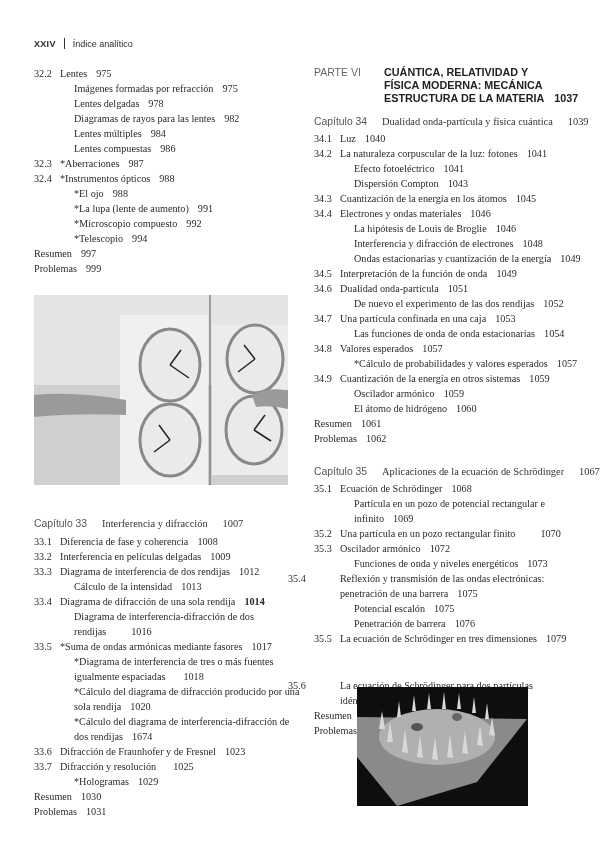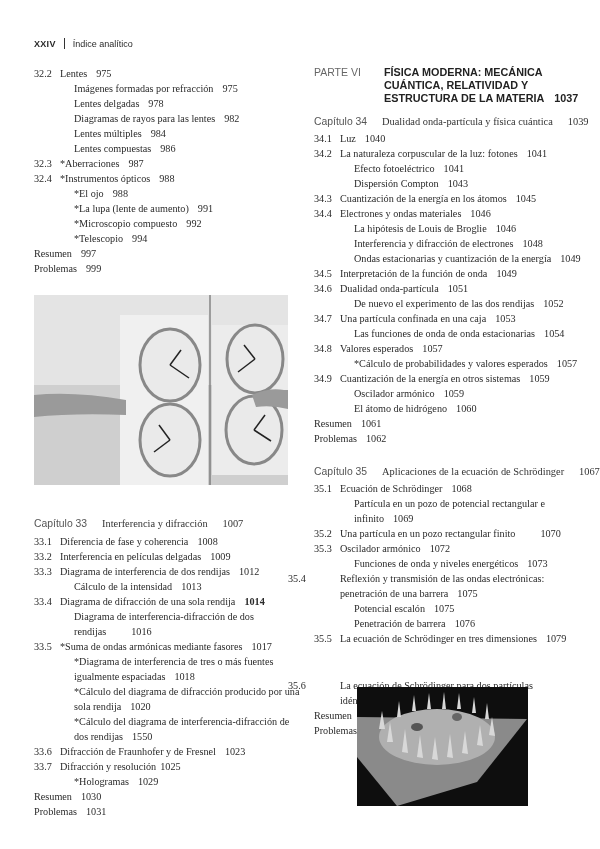--- a/index.html
+++ b/index.html
@@ -57,25 +57,25 @@
     <span class="ct">1007</span>
   </div>
   <div id="left-33">
       <div class="row"><span class="n">33.1</span><span>Diferencia de fase y coherencia</span><span class="pg" style="margin-left: 9px;">1008</span></div>
       <div class="row"><span class="n">33.2</span><span>Interferencia en películas delgadas</span><span class="pg" style="margin-left: 9px;">1009</span></div>
       <div class="row"><span class="n">33.3</span><span>Diagrama de interferencia de dos rendijas</span><span class="pg" style="margin-left: 9px;">1012</span></div>
       <div class="row ind2" style="padding-left: 40px; text-indent: 0px;"><span>Cálculo de la intensidad</span><span class="pg" style="margin-left: 9px;">1013</span></div>
       <div class="row"><span class="n">33.4</span><span>Diagrama de difracción de una sola rendija</span><span class="pg" style="margin-left: 9px; font-weight: bold;">1014</span></div>
       <div class="row ind2" style="padding-left: 40px; text-indent: 0px;"><span>Diagrama de interferencia-difracción de dos rendijas</span><span class="pg" style="margin-left: 25px;">1016</span></div>
       <div class="row"><span class="n">33.5</span><span>*Suma de ondas armónicas mediante fasores</span><span class="pg" style="margin-left: 9px;">1017</span></div>
-      <div class="row ind2" style="padding-left: 40px; text-indent: 0px;"><span>*Diagrama de interferencia de tres o más fuentes igualmente espaciadas</span><span class="pg" style="margin-left: 9px;">1018</span></div>
+      <div class="row ind2" style="padding-left: 40px; text-indent: 0px;"><span>*Diagrama de interferencia de tres o más fuentes igualmente espaciadas</span><span class="pg" style="margin-left: 18px;">1018</span></div>
       <div class="row ind2" style="padding-left: 40px; text-indent: 0px;"><span>*Cálculo del diagrama de difracción producido por una sola rendija</span><span class="pg" style="margin-left: 9px;">1020</span></div>
-      <div class="row ind2" style="padding-left: 40px; text-indent: 0px;"><span>*Cálculo del diagrama de interferencia-difracción de dos rendijas</span><span class="pg" style="margin-left: 9px;">1550</span></div>
+      <div class="row ind2" style="padding-left: 40px; text-indent: 0px;"><span>*Cálculo del diagrama de interferencia-difracción de dos rendijas</span><span class="pg" style="margin-left: 9px;">1674</span></div>
       <div class="row"><span class="n">33.6</span><span>Difracción de Fraunhofer y de Fresnel</span><span class="pg" style="margin-left: 9px;">1023</span></div>
-      <div class="row"><span class="n">33.7</span><span>Difracción y resolución</span><span class="pg" style="margin-left: 4px;">1025</span></div>
+      <div class="row"><span class="n">33.7</span><span>Difracción y resolución</span><span class="pg" style="margin-left: 17px;">1025</span></div>
       <div class="row ind2" style="padding-left: 40px; text-indent: 0px;"><span>*Hologramas</span><span class="pg" style="margin-left: 9px;">1029</span></div>
       <div class="row"><span>Resumen</span><span class="pg" style="margin-left: 9px;">1030</span></div>
       <div class="row"><span>Problemas</span><span class="pg" style="margin-left: 9px;">1031</span></div>
     </div>
 </div>
 
 <div class="photo1">
   <svg width="254" height="190" viewBox="0 0 254 190">
     <rect x="0" y="0" width="254" height="190" fill="#cfcfcf"></rect>
     <rect x="0" y="0" width="254" height="90" fill="#e4e4e4"></rect>
@@ -99,22 +99,22 @@
         <line x1="220" y1="135" x2="237" y2="146"></line>
     </g>
     <path d="M0 100 Q40 96 92 105 L92 120 Q40 118 0 122 Z" fill="#9a9a9a"></path>
     <path d="M254 95 L250 95 Q235 92 218 100 L222 112 Q238 110 254 114 Z" fill="#9a9a9a"></path>
   </svg>
 </div>
 
 <div class="part">
   <div class="lbl">PARTE VI</div>
   <div class="ttl">
+    <div>CUÁNTICA, RELATIVIDAD Y</div>
     <div>FÍSICA MODERNA: MECÁNICA</div>
-    <div>CUÁNTICA, RELATIVIDAD Y</div>
     <div><span>ESTRUCTURA DE LA MATERIA</span><span style="margin-left:10px">1037</span></div>
   </div>
 </div>
 
 <div class="col right serif">
   <div class="cap row" style="margin-bottom:2px">
     <span>Capítulo 34</span>
     <span class="ct">Dualidad onda-partícula y física cuántica</span>
     <span class="ct">1039</span>
   </div>

